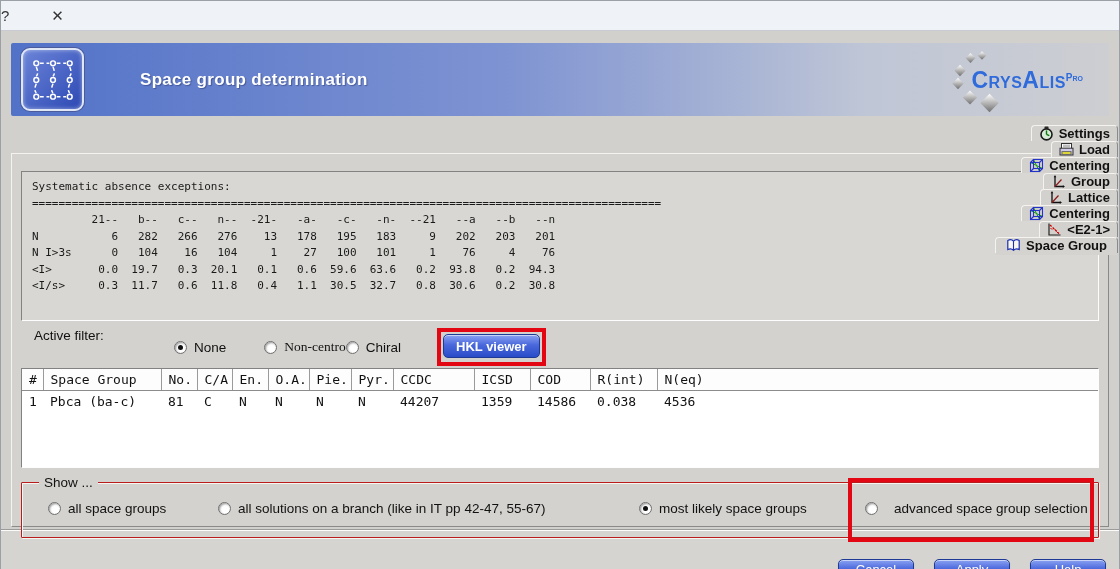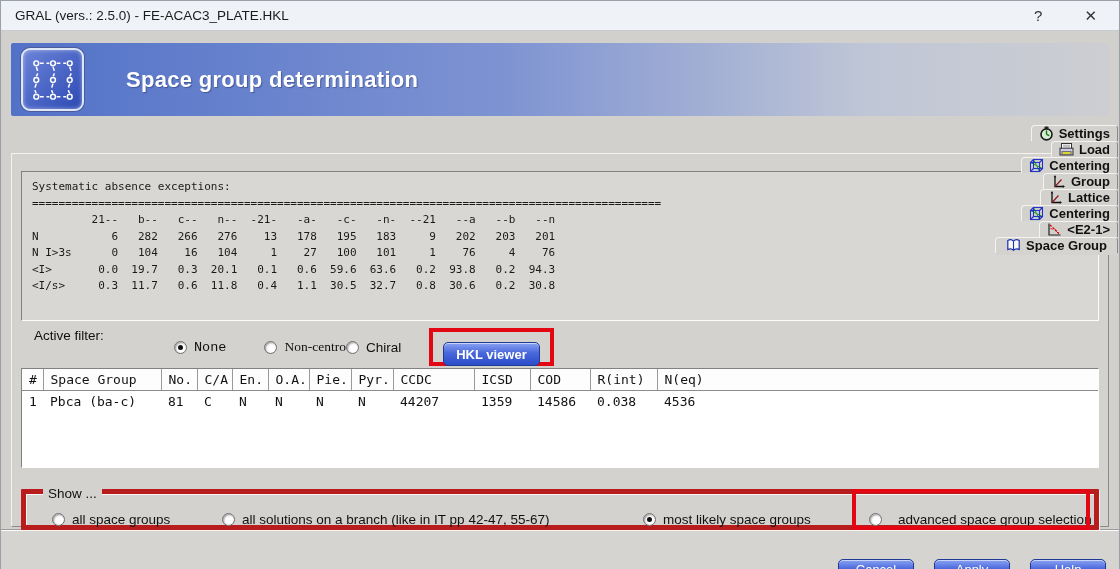--- a/index.html
+++ b/index.html
@@ -12,22 +12,22 @@
   .titlebar-controls { display:flex; align-items:center; gap:42px; padding-right:22px; }
   .tb-btn { font-size:15px; color:#333; cursor:default; line-height:1; }
 
   
   .banner { margin:12px 10px 9px; height:73px; border-radius:2px; position:relative;
             background:linear-gradient(to right,#5272c8 0%,#7e93d2 45%,#bfc6d6 78%,#cdced2 100%); }
   .banner-icon { position:absolute; left:10px; top:5px; width:63px; height:63px; border-radius:9px;
                  background:linear-gradient(135deg,#6b84d8,#2d49b4); border:2px solid #dfe6f6;
                  box-shadow:0 0 0 1px #4a5a9a, inset 0 0 4px rgba(255,255,255,.5);
                  display:flex; align-items:center; justify-content:center; }
-  .banner-title { position:absolute; left:115px; top:50%; transform:translateY(-50%);
-                  color:#fff; font-size:22px; font-weight:bold; text-shadow:1px 1px 1px rgba(30,40,90,.45); letter-spacing:.3px; }
+  .banner-title { position:absolute; left:129px; top:50%; transform:translateY(-50%);
+                  color:#fff; font-size:17px; font-weight:bold; text-shadow:1px 1px 1px rgba(30,40,90,.45); letter-spacing:.3px; }
   .logo { position:absolute; right:26px; top:50%; transform:translateY(-50%); color:#2f6bdb; }
   .logo-text { font-variant:small-caps; font-weight:bold; font-size:23px; letter-spacing:.5px; }
   .logo-sup { font-variant:small-caps; font-weight:bold; font-size:10px; vertical-align:super; }
   .diamond { position:absolute; background:linear-gradient(135deg,#fdfdfd 0%,#bdbdbd 45%,#6f6f6f 100%); transform:rotate(45deg); }
   .d1 { width:7px; height:7px; left:-4px;  top:-12px; }
   .d2 { width:6px; height:6px; left:8px;   top:-14px; }
   .d3 { width:8px; height:8px; left:-15px; top:0px; }
   .d4 { width:8px; height:8px; left:-17px; top:13px; }
   .d5 { width:10px;height:10px;left:-6px;  top:26px; }
   .d6 { width:13px;height:13px;left:12px;  top:30px; }
@@ -48,47 +48,47 @@
   
   .report { margin:17px 9px 0; height:150px; background:#d8d7d3; padding:7px 10px;
             border:1px solid; border-color:#828282 #fdfdfd #fdfdfd #828282; overflow:hidden; }
   .report pre { font-family:"DejaVu Sans Mono","Liberation Mono",monospace; font-size:11px; line-height:16.5px; color:#1a1a1a; }
 
   
   .filter-row { margin:7px 9px 0; height:38px; display:flex; padding-left:13px; }
   .filter-label { font-size:13.5px; color:#111; width:96px; }
   .radio-item { display:inline-flex; align-items:center; gap:7px; }
   .filter-row .radio-item:nth-of-type(1) { margin-left:4px; }
-  .filter-row .radio-item:nth-of-type(2) { margin-left:44px;font-family:Liberation Mono, monospace; }
+  .filter-row .radio-item:nth-of-type(2) { margin-left:44px; }
   .filter-row .radio-item:nth-of-type(3) { margin-left:38px;font-family:Liberation Serif, serif; }
   .radio { width:13px; height:13px; border-radius:50%; background:#fff; border:1px solid #6e6e6e;
            box-shadow:inset 1px 1px 2px rgba(0,0,0,.4), inset -1px -1px 1px #fff; flex:none; }
   .radio.checked { display:flex; align-items:center; justify-content:center; }
   .radio.checked::after { content:""; width:5px; height:5px; border-radius:50%; background:#101010; }
   .radio-label { font-size:13.5px; color:#111; white-space:nowrap; }
 
-  .red-box-btn { margin-left:28px; border:4px solid #e30613; padding:10px; display:inline-flex; }
+  .red-box-btn { margin-left:36px; border:4px solid #e30613; padding:2px; display:inline-flex; }
   .hkl-btn { min-width:90px; height:24px; padding:0 12px; border-radius:5px; color:#fff; font-weight:bold; font-size:13px;
              background:linear-gradient(#8aa2f2 0%,#4a68dc 45%,#2a4cc8 100%); border:1px solid #1e3a94;
              box-shadow:inset 0 1px 0 rgba(255,255,255,.55); display:flex; align-items:center; justify-content:center; }
 
   
   .table-wrap { margin:2px 9px 0; height:100px; background:#fff;
                 border:1px solid; border-color:#828282 #fdfdfd #fdfdfd #828282; overflow:hidden; }
   table { border-collapse:collapse; table-layout:fixed; width:100%;
           font-family:"DejaVu Sans Mono","Liberation Mono",monospace; font-size:13px; color:#111; }
   th { text-align:left; font-weight:normal; height:21px; padding:0 4px 0 7px;
        border-right:1px solid #9a9a9a; border-bottom:1px solid #8c8c8c; background:#fdfdfd; white-space:nowrap; overflow:hidden; }
   th:last-child { border-right:none; }
   td { height:22px; padding:0 4px 0 7px; white-space:nowrap; overflow:hidden; }
   .c0{width:21px}.c1{width:118px}.c2{width:36px}.c3{width:35px}.c4{width:36px}.c5{width:41px}
   .c6{width:42px}.c7{width:42px}.c8{width:81px}.c9{width:56px}.c10{width:60px}.c11{width:67px}.c12{width:auto}
 
   
-  .groupbox { margin:21px 9px 0; height:41px; position:relative; border:5px solid #b91c1c; border-radius:1px;
+  .groupbox { margin:14px 9px 0; height:56px; position:relative; border:1px solid #b91c1c; border-radius:1px;
               box-shadow:1px 1px 0 #f6f5f2, inset 1px 1px 0 #f6f5f2; }
   .groupbox-legend { position:absolute; top:-8px; left:17px; background:#d4d2ce; padding:0 5px; font-size:13.5px; color:#111; }
   .show-option { position:absolute; top:18px; }
   .show-option.o0 { left:26px; }
   .show-option.o1 { left:196px; }
   .show-option.o2 { left:617px; }
   .show-option.o3 { left:843px;gap:16px; }
   .red-box-overlay { position:absolute; left:826px; right:4px; top:-5px; bottom:-5px;
                      border:4px solid #e30613; pointer-events:none; }
 
@@ -101,21 +101,20 @@
          display:flex; align-items:center; justify-content:center;margin-top:40px; }
   .btn span { display:block; }
   .btn.apply span::first-letter { text-decoration:underline; }
 </style>
 </head>
 <body>
 
 <div class="window">
 
   <div class="titlebar">
-    <div class="titlebar-text">GRAL (vers.: 2.5.0) - FE-ACAC3_PLATE.HKL</div>
     <div class="titlebar-controls">
       <span class="tb-btn">?</span>
       <span class="tb-btn">✕</span>
     </div>
   </div>
 
   <div class="banner">
     <div class="banner-icon">
       <svg viewBox="0 0 56 56" width="52" height="52">
         <g stroke="#ffffff" fill="none" stroke-width="1.6">
@@ -130,20 +129,25 @@
             <circle cx="46" cy="46" r="2.6"></circle>
           <g stroke-dasharray="4 3">
             <path d="M14 10H24M32 10H42M14 46H24M32 46H42"></path>
             <path d="M10 14q3 7 0 10M28 14q3 7 0 10M46 14q3 7 0 10"></path>
             <path d="M10 32q-3 7 0 10M28 32q-3 7 0 10M46 32q-3 7 0 10"></path>
           </g>
         </g>
       </svg>
     </div>
     <div class="banner-title">Space group determination</div>
+    <div class="logo">
+      <span class="diamond d1"></span><span class="diamond d2"></span><span class="diamond d3"></span>
+      <span class="diamond d4"></span><span class="diamond d5"></span><span class="diamond d6"></span>
+      <span class="logo-text">CrysAlis</span><span class="logo-sup">Pro</span>
+    </div>
   </div>
 
   <div class="tab-strip">
       <div class="tab">
         <span class="tab-icon">
           <svg viewBox="0 0 15 15" width="15" height="15">
             <rect x="5.5" y="0.5" width="4" height="2.2" rx="0.6" fill="#2a2a2a"></rect>
             <circle cx="7.5" cy="8.4" r="5.5" fill="#d8ecd8" stroke="#1b1b1b" stroke-width="1.6"></circle>
             <path d="M7.5 8.4L7.5 4.4" stroke="#0a7a0a" stroke-width="1.4"></path>
             <path d="M7.5 8.4L10.3 9.7" stroke="#0a7a0a" stroke-width="1.4"></path>

